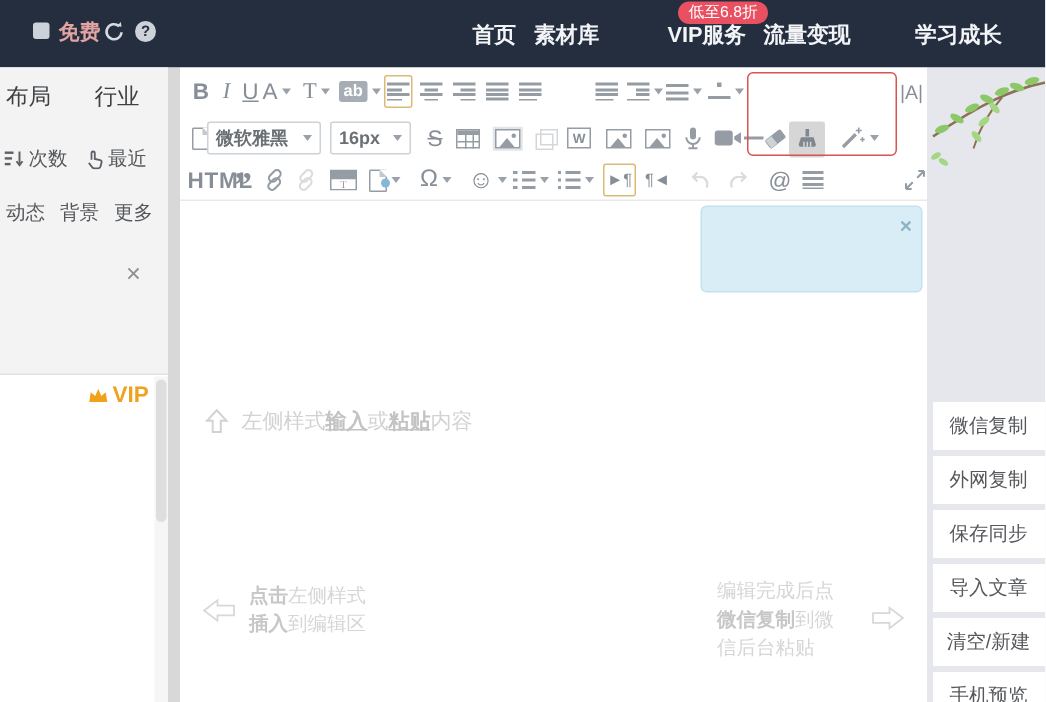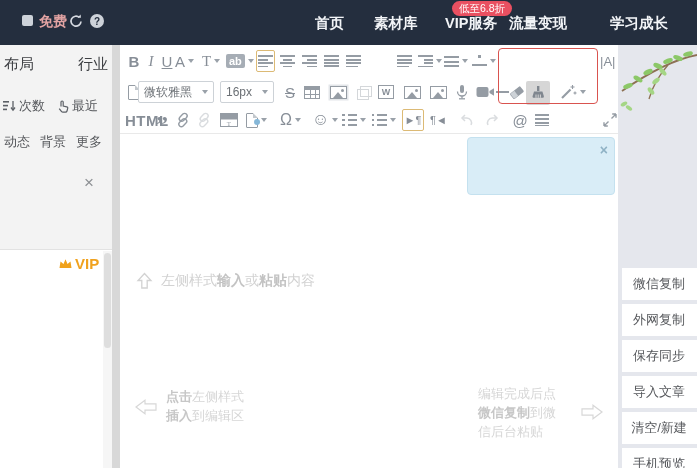--- a/index.html
+++ b/index.html
@@ -57,21 +57,21 @@
   .b-just   { background:linear-gradient(#959ca4,#959ca4) 0 0/15px 2px no-repeat,linear-gradient(#959ca4,#959ca4) 0 3.5px/15px 2px no-repeat,linear-gradient(#959ca4,#959ca4) 0 7px/15px 2px no-repeat,linear-gradient(#959ca4,#959ca4) 0 10.5px/12px 2px no-repeat; }
   .b-indent { background:linear-gradient(#959ca4,#959ca4) 0 0/15px 2px no-repeat,linear-gradient(#959ca4,#959ca4) 6px 3.5px/9px 2px no-repeat,linear-gradient(#959ca4,#959ca4) 6px 7px/9px 2px no-repeat,linear-gradient(#959ca4,#959ca4) 0 10.5px/15px 2px no-repeat; }
   .b-lh     { background:linear-gradient(#959ca4,#959ca4) 0 1px/15px 2px no-repeat,linear-gradient(#959ca4,#959ca4) 0 5.5px/15px 2px no-repeat,linear-gradient(#959ca4,#959ca4) 0 10px/15px 2px no-repeat; }
   .b-ls     { background:linear-gradient(#959ca4,#959ca4) 6px 0/3px 3px no-repeat,linear-gradient(#959ca4,#959ca4) 0 9px/15px 2px no-repeat; }
   .b-ol     { background:linear-gradient(#959ca4,#959ca4) 0 0/3px 2px no-repeat,linear-gradient(#959ca4,#959ca4) 0 5px/3px 2px no-repeat,linear-gradient(#959ca4,#959ca4) 0 10px/3px 2px no-repeat,linear-gradient(#959ca4,#959ca4) 6px 0/9px 2px no-repeat,linear-gradient(#959ca4,#959ca4) 6px 5px/9px 2px no-repeat,linear-gradient(#959ca4,#959ca4) 6px 10px/9px 2px no-repeat; }
   .b-ul     { background:linear-gradient(#959ca4,#959ca4) 0 0/2px 2px no-repeat,linear-gradient(#959ca4,#959ca4) 0 5px/2px 2px no-repeat,linear-gradient(#959ca4,#959ca4) 0 10px/2px 2px no-repeat,linear-gradient(#959ca4,#959ca4) 5px 0/10px 2px no-repeat,linear-gradient(#959ca4,#959ca4) 5px 5px/10px 2px no-repeat,linear-gradient(#959ca4,#959ca4) 5px 10px/10px 2px no-repeat; }
   .b-lines  { background:linear-gradient(#959ca4,#959ca4) 0 0/14px 2px no-repeat,linear-gradient(#959ca4,#959ca4) 0 4px/14px 2px no-repeat,linear-gradient(#959ca4,#959ca4) 0 8px/14px 2px no-repeat,linear-gradient(#959ca4,#959ca4) 0 11px/14px 1px no-repeat; width:14px; }
 
   .sel { position:absolute; height:22px; border:1px solid #cdd2d7; border-radius:2px; background:#fff;
          display:flex; align-items:center; justify-content:space-between; padding:0 5px;
-         font-size:12px; color:#6b7075; cursor:pointer; }
+         font-size:12px; color:#6b7075; cursor:pointer;font-weight:bold; }
 
   .ic-page { width:12px; height:15px; border:1px solid #959ca4; border-radius:1px; position:relative; background:#fff; }
   .ic-page::after { content:""; position:absolute; top:-1px; right:-1px; border-style:solid;
                     border-width:0 5px 5px 0; border-color:#fff #fff #c3c8cd #fff; }
   .ic-pagedot::before { content:""; position:absolute; right:-3px; bottom:2px; width:6px; height:6px;
                         border-radius:50%; background:#85b7d8; }
   .ic-table { width:16px; height:13px; border:1px solid #959ca4;
       background:linear-gradient(#959ca4,#959ca4) 0 0/16px 3px no-repeat,
                  linear-gradient(#959ca4,#959ca4) 0 7px/16px 1px no-repeat,
                  linear-gradient(#959ca4,#959ca4) 4.5px 0/1px 13px no-repeat,
@@ -96,21 +96,21 @@
   .tooltip::after { content:""; position:absolute; left:29px; bottom:-5px; border-left:5px solid transparent;
                     border-right:5px solid transparent; border-top:5px solid #515154; }
 
   .alert { position:absolute; left:347px; top:92px; width:148px; height:58px; background:#d9edf7;
            border:1px solid #c4e1ef; border-radius:4px; padding:8px 10px; font-size:13px; line-height:20px;
            color:#4a8cba; z-index:4; }
   .alert-close { position:absolute; right:6px; top:2px; font-size:14px; font-weight:bold; color:#8fb2c5; cursor:pointer; }
 
   .placeholder { position:absolute; left:16px; top:138px; display:flex; align-items:center; gap:8px;
                  font-size:14px; color:#d2d2d2; }
-  .ph-b { font-weight:bold; color:#c3c3c3; }
+  .ph-b { font-weight:bold; color:#c3c3c3;text-decoration:underline; }
 
   .hint { position:absolute; font-size:13px; color:#d6d6d6; line-height:19px; }
   .hint .hb { font-weight:bold; color:#c7c7c7; }
   .hint-arrow { position:absolute; }
 
   
   .rcol { position:absolute; left:618px; top:45px; width:79px; height:423px; background:#e5e7ed; overflow:hidden; }
   .rbtn { position:absolute; left:4px; width:80px; height:32px; background:#fff; display:flex; align-items:center;
           justify-content:center; font-size:13px; color:#56585c; cursor:pointer; padding-right:6px; }
   .leaves { position:absolute; left:0; top:2px; }
@@ -124,31 +124,31 @@
     <span class="hd-square"></span>
     <span class="hd-free">免费</span>
     <span class="hd-refresh">
       <svg width="14" height="14" viewBox="0 0 14 14">
           <path d="M12 7.5a5 5 0 1 1-1.6-4" fill="none" stroke="#d6dae1" stroke-width="1.7"></path>
           <path d="M11.6 0.6l.4 3.2-3.2-.4z" fill="#d6dae1"></path>
         </svg>
     </span>
     <span class="hd-q">?</span>
     <span class="nav-item" style="left:315px">首页</span>
-    <span class="nav-item" style="left:374px">素材库</span>
+    <span class="nav-item" style="left:356px">素材库</span>
     <span class="nav-item" style="left:445px">VIP服务</span>
     <span class="nav-item" style="left:509px">流量变现</span>
     <span class="nav-item" style="left:610px">学习成长</span>
     <span class="badge">低至6.8折</span>
   </div>
 
   <div class="lpanel">
     <div class="lp-top">
       <span class="lp-tab" style="left:4px">布局</span>
-      <span class="lp-tab" style="left:78px">行业</span>
+      <span class="lp-tab" style="left:63px">行业</span>
       <span class="lp-sort" style="left:3px">
         <svg width="13" height="12" viewBox="0 0 13 12">
             <g fill="#5c6066">
               <rect x="0" y="1" width="6" height="1.6"></rect>
               <rect x="0" y="4.8" width="5" height="1.6"></rect>
               <rect x="0" y="8.6" width="4" height="1.6"></rect>
             </g>
             <path d="M10 1v8" stroke="#5c6066" stroke-width="1.3" fill="none"></path>
             <path d="M8 7.5l2 2.6 2-2.6" fill="none" stroke="#5c6066" stroke-width="1.3"></path>
           </svg>

